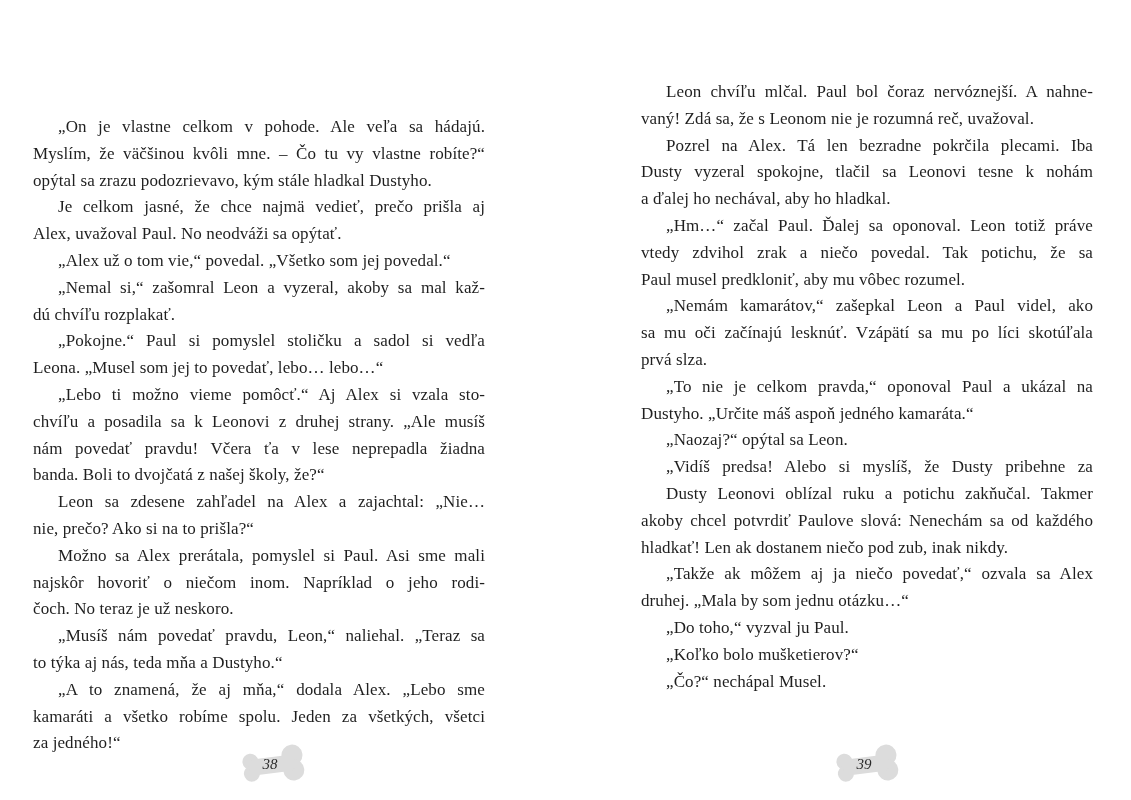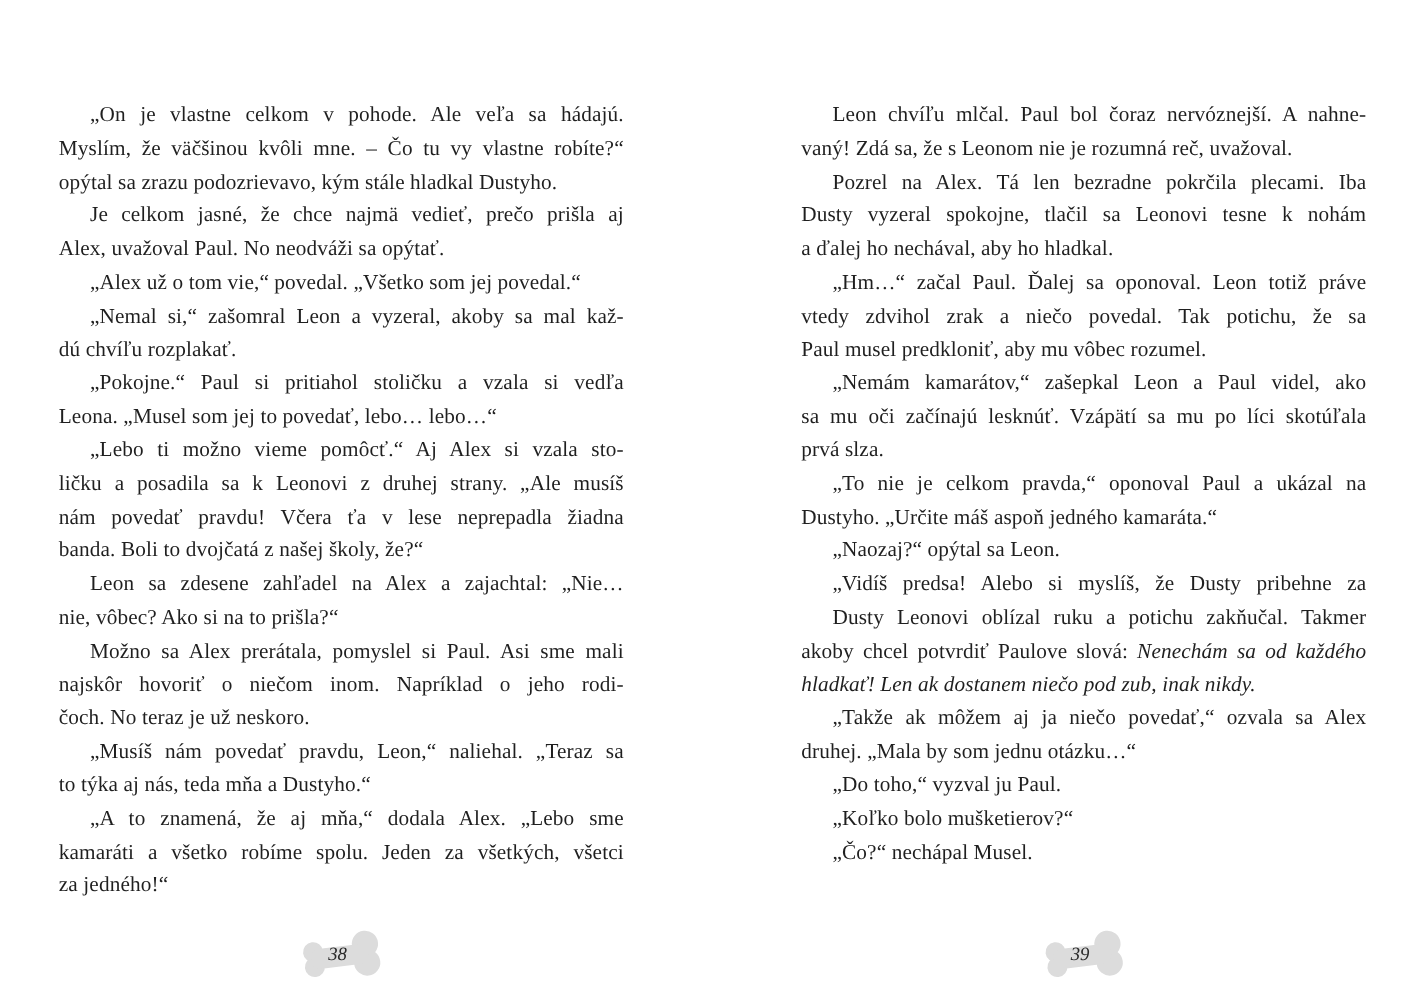--- a/index.html
+++ b/index.html
@@ -9,32 +9,32 @@
     position: relative;
     overflow: hidden;
     font-family: "Liberation Serif", "DejaVu Serif", serif;
     color: #1f1f1f;
   }
   .page-text {
     position: absolute;
     top: 79px;
     width: 452px;
   }
-  .page-text.left  { left: 47px; }
+  .page-text.left  { left: 33px; margin-top: 35px; }
   .page-text.right { left: 641px; }
   .line {
     font-size: 17px;
     line-height: 26.8px;
     text-align: justify;
     text-align-last: justify;
     letter-spacing: 0.1px;
   }
   .line.last { text-align-last: left; }
   .line.indent { text-indent: 25px; }
-  .it { font-style: italic; }
+  .it { }
   .footer {
     position: absolute;
     top: 746px;
     width: 452px;
     display: flex;
     justify-content: center;
   }
   .footer.left  { left: 47px; }
   .footer.right { left: 641px; }
   .bone-wrap {
@@ -60,28 +60,28 @@
 
 <div class="page-text left">
     <div class="line indent"><span>„On je vlastne celkom v pohode. Ale veľa sa hádajú.</span></div>
     <div class="line"><span>Myslím, že väčšinou kvôli mne. – Čo tu vy vlastne robíte?“</span></div>
     <div class="line last"><span>opýtal sa zrazu podozrievavo, kým stále hladkal Dustyho.</span></div>
     <div class="line indent"><span>Je celkom jasné, že chce najmä vedieť, prečo prišla aj</span></div>
     <div class="line last"><span>Alex, uvažoval Paul. No neodváži sa opýtať.</span></div>
     <div class="line indent last"><span>„Alex už o tom vie,“ povedal. „Všetko som jej povedal.“</span></div>
     <div class="line indent"><span>„Nemal si,“ zašomral Leon a vyzeral, akoby sa mal kaž-</span></div>
     <div class="line last"><span>dú chvíľu rozplakať.</span></div>
-    <div class="line indent"><span>„Pokojne.“ Paul si pritiahol stoličku a vzala si vedľa</span></div>
+    <div class="line indent"><span>„Pokojne.“ Paul si pomyslel stoličku a sadol si vedľa</span></div>
     <div class="line last"><span>Leona. „Musel som jej to povedať, lebo… lebo…“</span></div>
     <div class="line indent"><span>„Lebo ti možno vieme pomôcť.“ Aj Alex si vzala sto-</span></div>
-    <div class="line"><span>ličku a posadila sa k Leonovi z druhej strany. „Ale musíš</span></div>
+    <div class="line"><span>chvíľu a posadila sa k Leonovi z druhej strany. „Ale musíš</span></div>
     <div class="line"><span>nám povedať pravdu! Včera ťa v lese neprepadla žiadna</span></div>
     <div class="line last"><span>banda. Boli to dvojčatá z našej školy, že?“</span></div>
     <div class="line indent"><span>Leon sa zdesene zahľadel na Alex a zajachtal: „Nie…</span></div>
-    <div class="line last"><span>nie, vôbec? Ako si na to prišla?“</span></div>
+    <div class="line last"><span>nie, prečo? Ako si na to prišla?“</span></div>
     <div class="line indent"><span>Možno sa Alex prerátala, pomyslel si Paul. Asi sme mali</span></div>
     <div class="line"><span>najskôr hovoriť o niečom inom. Napríklad o jeho rodi-</span></div>
     <div class="line last"><span>čoch. No teraz je už neskoro.</span></div>
     <div class="line indent"><span>„Musíš nám povedať pravdu, Leon,“ naliehal. „Teraz sa</span></div>
     <div class="line last"><span>to týka aj nás, teda mňa a Dustyho.“</span></div>
     <div class="line indent"><span>„A to znamená, že aj mňa,“ dodala Alex. „Lebo sme</span></div>
     <div class="line"><span>kamaráti a všetko robíme spolu. Jeden za všetkých, všetci</span></div>
     <div class="line last"><span>za jedného!“</span></div>
   </div>
 

